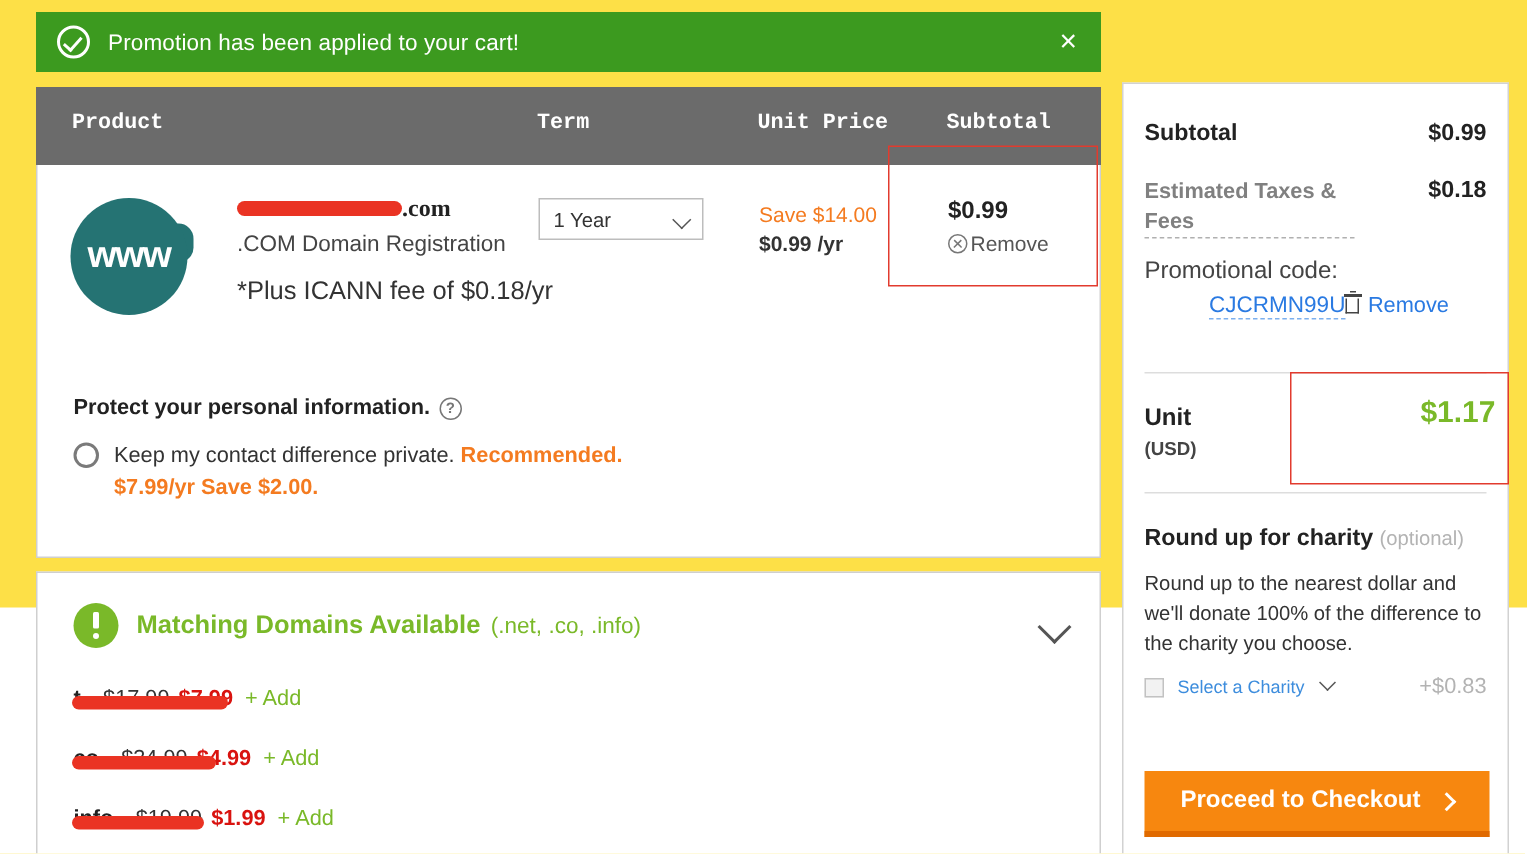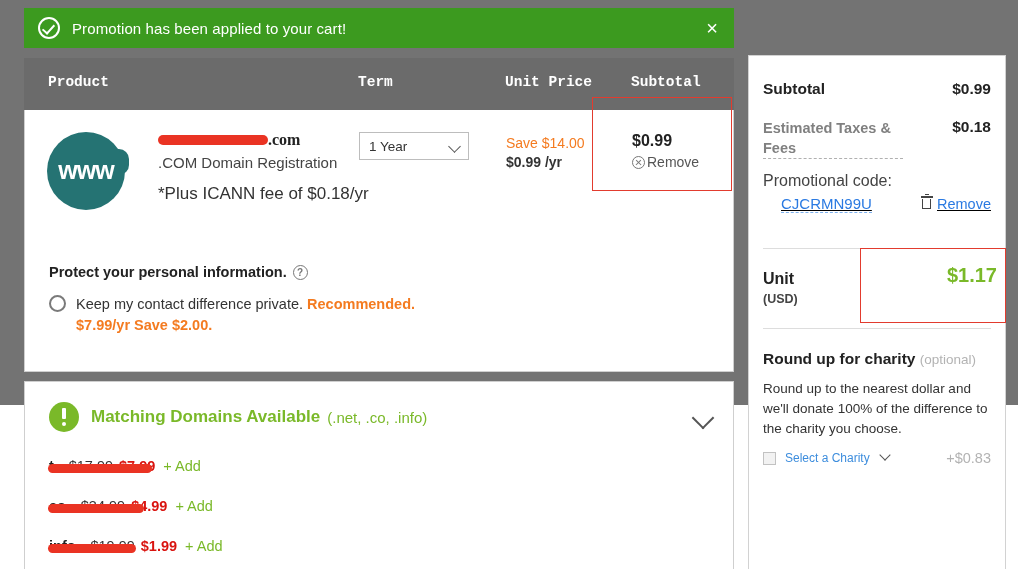--- a/index.html
+++ b/index.html
@@ -3,21 +3,21 @@
 <meta charset="utf-8">
 <style>
   * { box-sizing: border-box; }
   html, body {
     margin: 0; padding: 0;
     width: 1018px; height: 569px;
     background: #ffffff;
     font-family: "Liberation Sans", sans-serif;
     overflow: hidden;
   }
-  #root { position: relative; width: 1018px; height: 405px; background: #737373; }
+  #root { position: relative; width: 1018px; height: 405px; background: #fde047; }
 
   
   .promo-banner {
     position: absolute; left: 24px; top: 8px; width: 710px; height: 40px;
     background: #3c9a1f; color: #fff;
     display: flex; align-items: center;
   }
   .promo-check {
     width: 22px; height: 22px; margin-left: 14px; flex: 0 0 auto;
     border: 2px solid #fff; border-radius: 50%;
@@ -229,21 +229,21 @@
     font-size: 14.5px; font-weight: bold; color: #808080;
     border-bottom: 1px dashed #b0b0b0; line-height: 20px;
     max-width: 140px;
   }
   .promo-label {
     position: absolute; left: 14px; top: 116px;
     font-size: 16px; color: #444;
   }
   .promo-code-row {
     position: absolute; left: 14px; right: 14px; top: 139px;
-    display: flex; justify-content: space-between; align-items: center; text-decoration: underline;
+    display: flex; justify-content: center; align-items: center;
   }
   .promo-code {
     font-size: 15px; color: #2a7ae2; margin-left: 18px;
     border-bottom: 1px dashed #7db0ee; cursor: pointer;
   }
   .promo-remove {
     font-size: 14.5px; color: #2a7ae2; cursor: pointer;
     display: flex; align-items: center;
   }
   .trash {
@@ -463,18 +463,22 @@
     </div>
     <div class="charity-desc">Round up to the nearest dollar and we'll donate 100% of the difference to the charity you choose.</div>
 
     <div class="charity-row">
       <span class="cbox"></span>
       <span class="charity-link">Select a Charity</span>
       <span class="charity-chev"></span>
       <span class="charity-amt">+$0.83</span>
     </div>
 
+    <div class="checkout-btn">
+      <span>Proceed to Checkout</span>
+      <span class="checkout-chev"></span>
+    </div>
   </div>
 
   <div class="anno anno-subtotal"></div>
   <div class="anno anno-total"></div>
 
 </div>
 
 </body></html>

